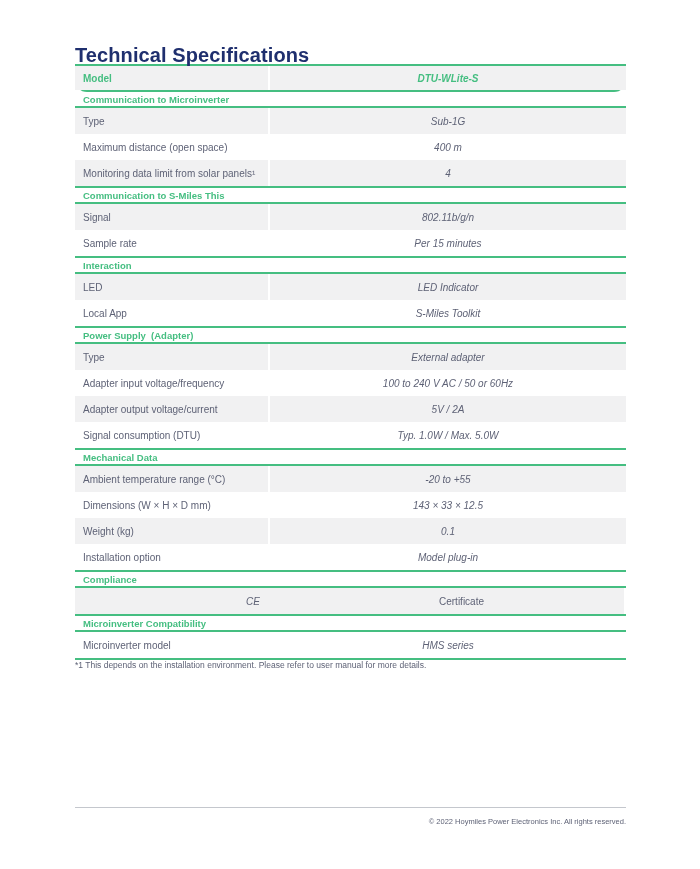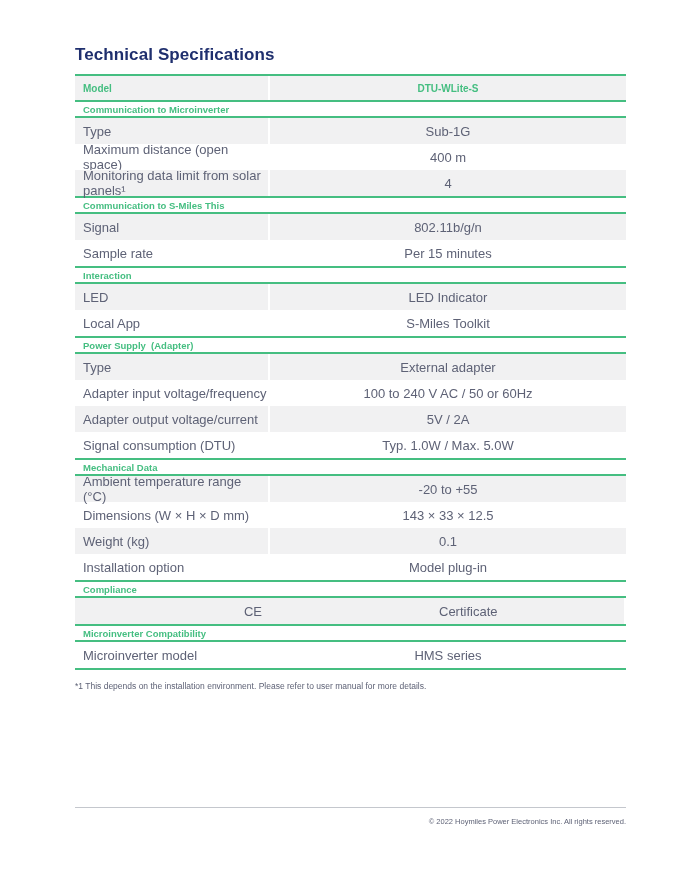--- a/index.html
+++ b/index.html
@@ -20,69 +20,69 @@
     width:700px;height:869px;
     background:#ffffff;
     overflow:hidden;
   }
   .content{
     position:absolute;
     left:75px;top:46px;
     width:551px;
   }
   .doc-title{
-    font-size:17px;
+    font-size:20px;
     font-weight:bold;
     color:var(--navy);
     line-height:18px;
-    margin-bottom:10px;
     letter-spacing:.1px;
   }
   .spec-table{
     width:100%;
     border-top:2px solid var(--accent);
   }
   .row{
     display:flex;
     align-items:center;
     height:26px;
-    font-size:13px;
+    font-size:10px;
   }
   .row.shaded .cell{background:var(--rowgray);}
   .cell{height:100%;display:flex;align-items:center;}
   .cell.label{
     width:195px;
     padding-left:8px;
     border-right:2px solid #ffffff;
   }
   .cell.value{
     flex:1;
     justify-content:center;
     text-align:center;
+    font-style:italic;
   }
   .header-row{
     border-bottom:2px solid var(--accent);
     font-weight:bold;
     font-size:10px;
+    border-radius:12px;
   }
   .header-row .cell{color:var(--accent);}
   .section{border-bottom:2px solid var(--accent);}
   .section-title{
     height:16px;
     display:flex;
     align-items:center;
     padding-left:8px;
     border-bottom:2px solid var(--accent);
     color:var(--accent);
     font-weight:bold;
     font-size:9.5px;
   }
   .section-title span{white-space:pre;}
   .footnote{
-    margin-top:11px;
     font-size:8.5px;
     color:var(--text);
   }
   .footer-line{
     position:absolute;
     left:75px;right:74px;
     top:807px;
     border-top:1px solid var(--line);
   }
   .copyright{

